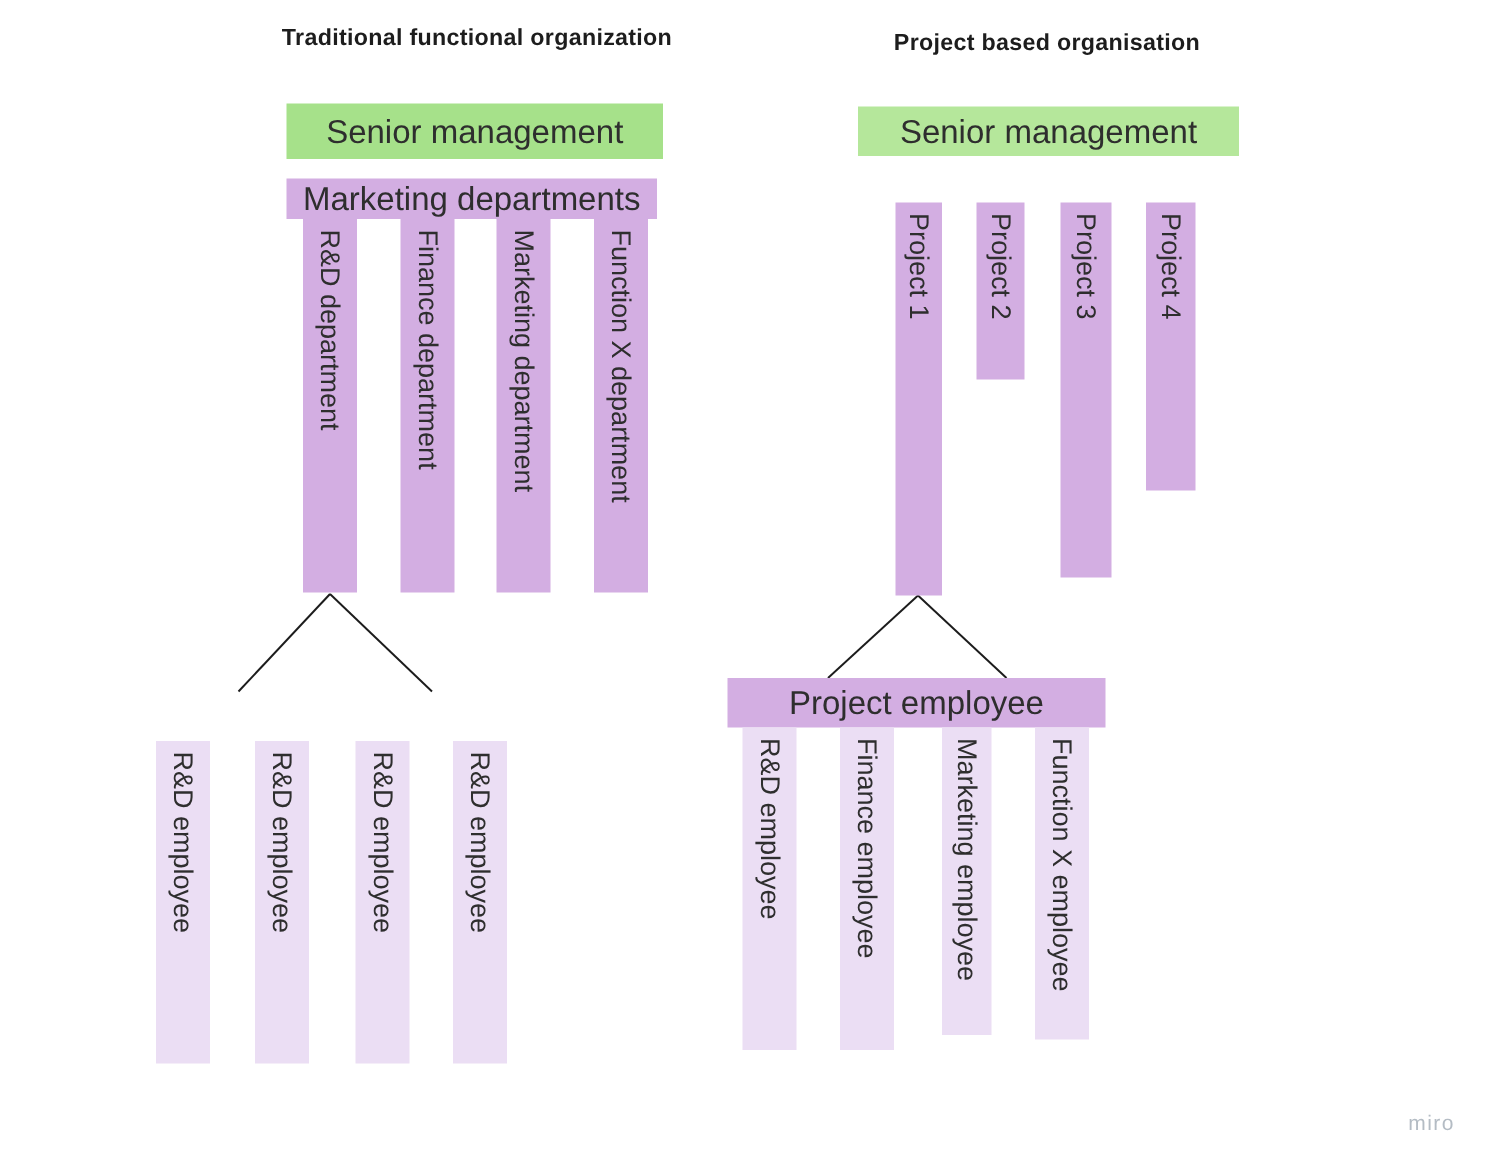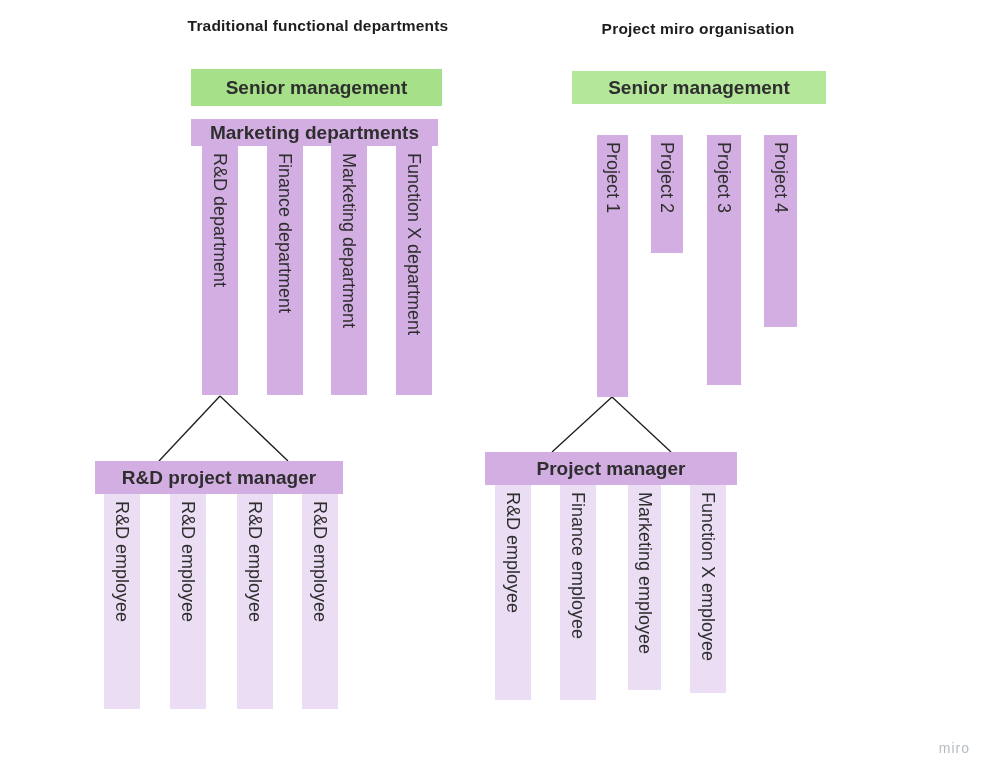--- a/index.html
+++ b/index.html
@@ -29,24 +29,23 @@
     font-weight:700;
     color:#1d1d1d;
     text-align:center;
     letter-spacing:.2px;
   }
   .box{
     position:absolute;
     display:flex;
     align-items:center;
     justify-content:center;
-    font-size:19px;
+    font-size:22px;
     color:var(--text);
     white-space:nowrap;
-    font-weight:bold;
   }
   .green-l{background:var(--green_left);}
   .green-r{background:var(--green_right);}
   .purple{background:var(--purple);}
   .bar{
     position:absolute;
     display:flex;
     justify-content:center;
     align-items:flex-start;
     background:var(--purple);
@@ -74,21 +73,21 @@
     letter-spacing:1px;
     color:var(--watermark);
     text-decoration:none;
   }
 </style>
 </head>
 <body>
 
 <div class="canvas">
 
-  <div class="title" style="left:140px;top:17px;width:356px;">Traditional functional departments</div>
+  <div class="title" style="left:140px;top:17px;width:356px;">Traditional functional organization</div>
 
   <div class="box green-l" style="left:191px;top:69px;width:251px;height:37px;">Senior management</div>
 
   <div class="box purple" style="left:191px;top:119px;width:247px;height:27px;">Marketing departments</div>
 
   <div class="bar" style="left:202px;top:146px;width:36px;height:249px;">
     <span class="vtext">R&amp;D department</span>
   </div>
   <div class="bar" style="left:267px;top:146px;width:36px;height:249px;">
     <span class="vtext">Finance department</span>
@@ -104,53 +103,52 @@
     <g stroke="#1c1c1c" stroke-width="1.3" fill="none">
       <line x1="220" y1="396" x2="159" y2="461"></line>
       <line x1="220" y1="396" x2="288" y2="461"></line>
     </g>
     <g stroke="#1c1c1c" stroke-width="1.3" fill="none">
       <line x1="612" y1="397" x2="552" y2="452"></line>
       <line x1="612" y1="397" x2="671" y2="452"></line>
     </g>
   </svg>
 
-  <div class="box purple" style="left:95px;top:461px;width:248px;height:33px;">R&amp;D project manager</div>
 
   <div class="bar light" style="left:104px;top:494px;width:36px;height:215px;">
     <span class="vtext">R&amp;D employee</span>
   </div>
   <div class="bar light" style="left:170px;top:494px;width:36px;height:215px;">
     <span class="vtext">R&amp;D employee</span>
   </div>
   <div class="bar light" style="left:237px;top:494px;width:36px;height:215px;">
     <span class="vtext">R&amp;D employee</span>
   </div>
   <div class="bar light" style="left:302px;top:494px;width:36px;height:215px;">
     <span class="vtext">R&amp;D employee</span>
   </div>
 
-  <div class="title" style="left:545px;top:20px;width:306px;">Project miro organisation</div>
+  <div class="title" style="left:545px;top:20px;width:306px;">Project based organisation</div>
 
   <div class="box green-r" style="left:572px;top:71px;width:254px;height:33px;">Senior management</div>
 
   <div class="bar" style="left:597px;top:135px;width:31px;height:262px;">
     <span class="vtext">Project 1</span>
   </div>
   <div class="bar" style="left:651px;top:135px;width:32px;height:118px;">
     <span class="vtext">Project 2</span>
   </div>
   <div class="bar" style="left:707px;top:135px;width:34px;height:250px;">
     <span class="vtext">Project 3</span>
   </div>
   <div class="bar" style="left:764px;top:135px;width:33px;height:192px;">
     <span class="vtext">Project 4</span>
   </div>
 
-  <div class="box purple" style="left:485px;top:452px;width:252px;height:33px;">Project manager</div>
+  <div class="box purple" style="left:485px;top:452px;width:252px;height:33px;">Project employee</div>
 
   <div class="bar light" style="left:495px;top:485px;width:36px;height:215px;">
     <span class="vtext">R&amp;D employee</span>
   </div>
   <div class="bar light" style="left:560px;top:485px;width:36px;height:215px;">
     <span class="vtext">Finance employee</span>
   </div>
   <div class="bar light" style="left:628px;top:485px;width:33px;height:205px;">
     <span class="vtext">Marketing employee</span>
   </div>

